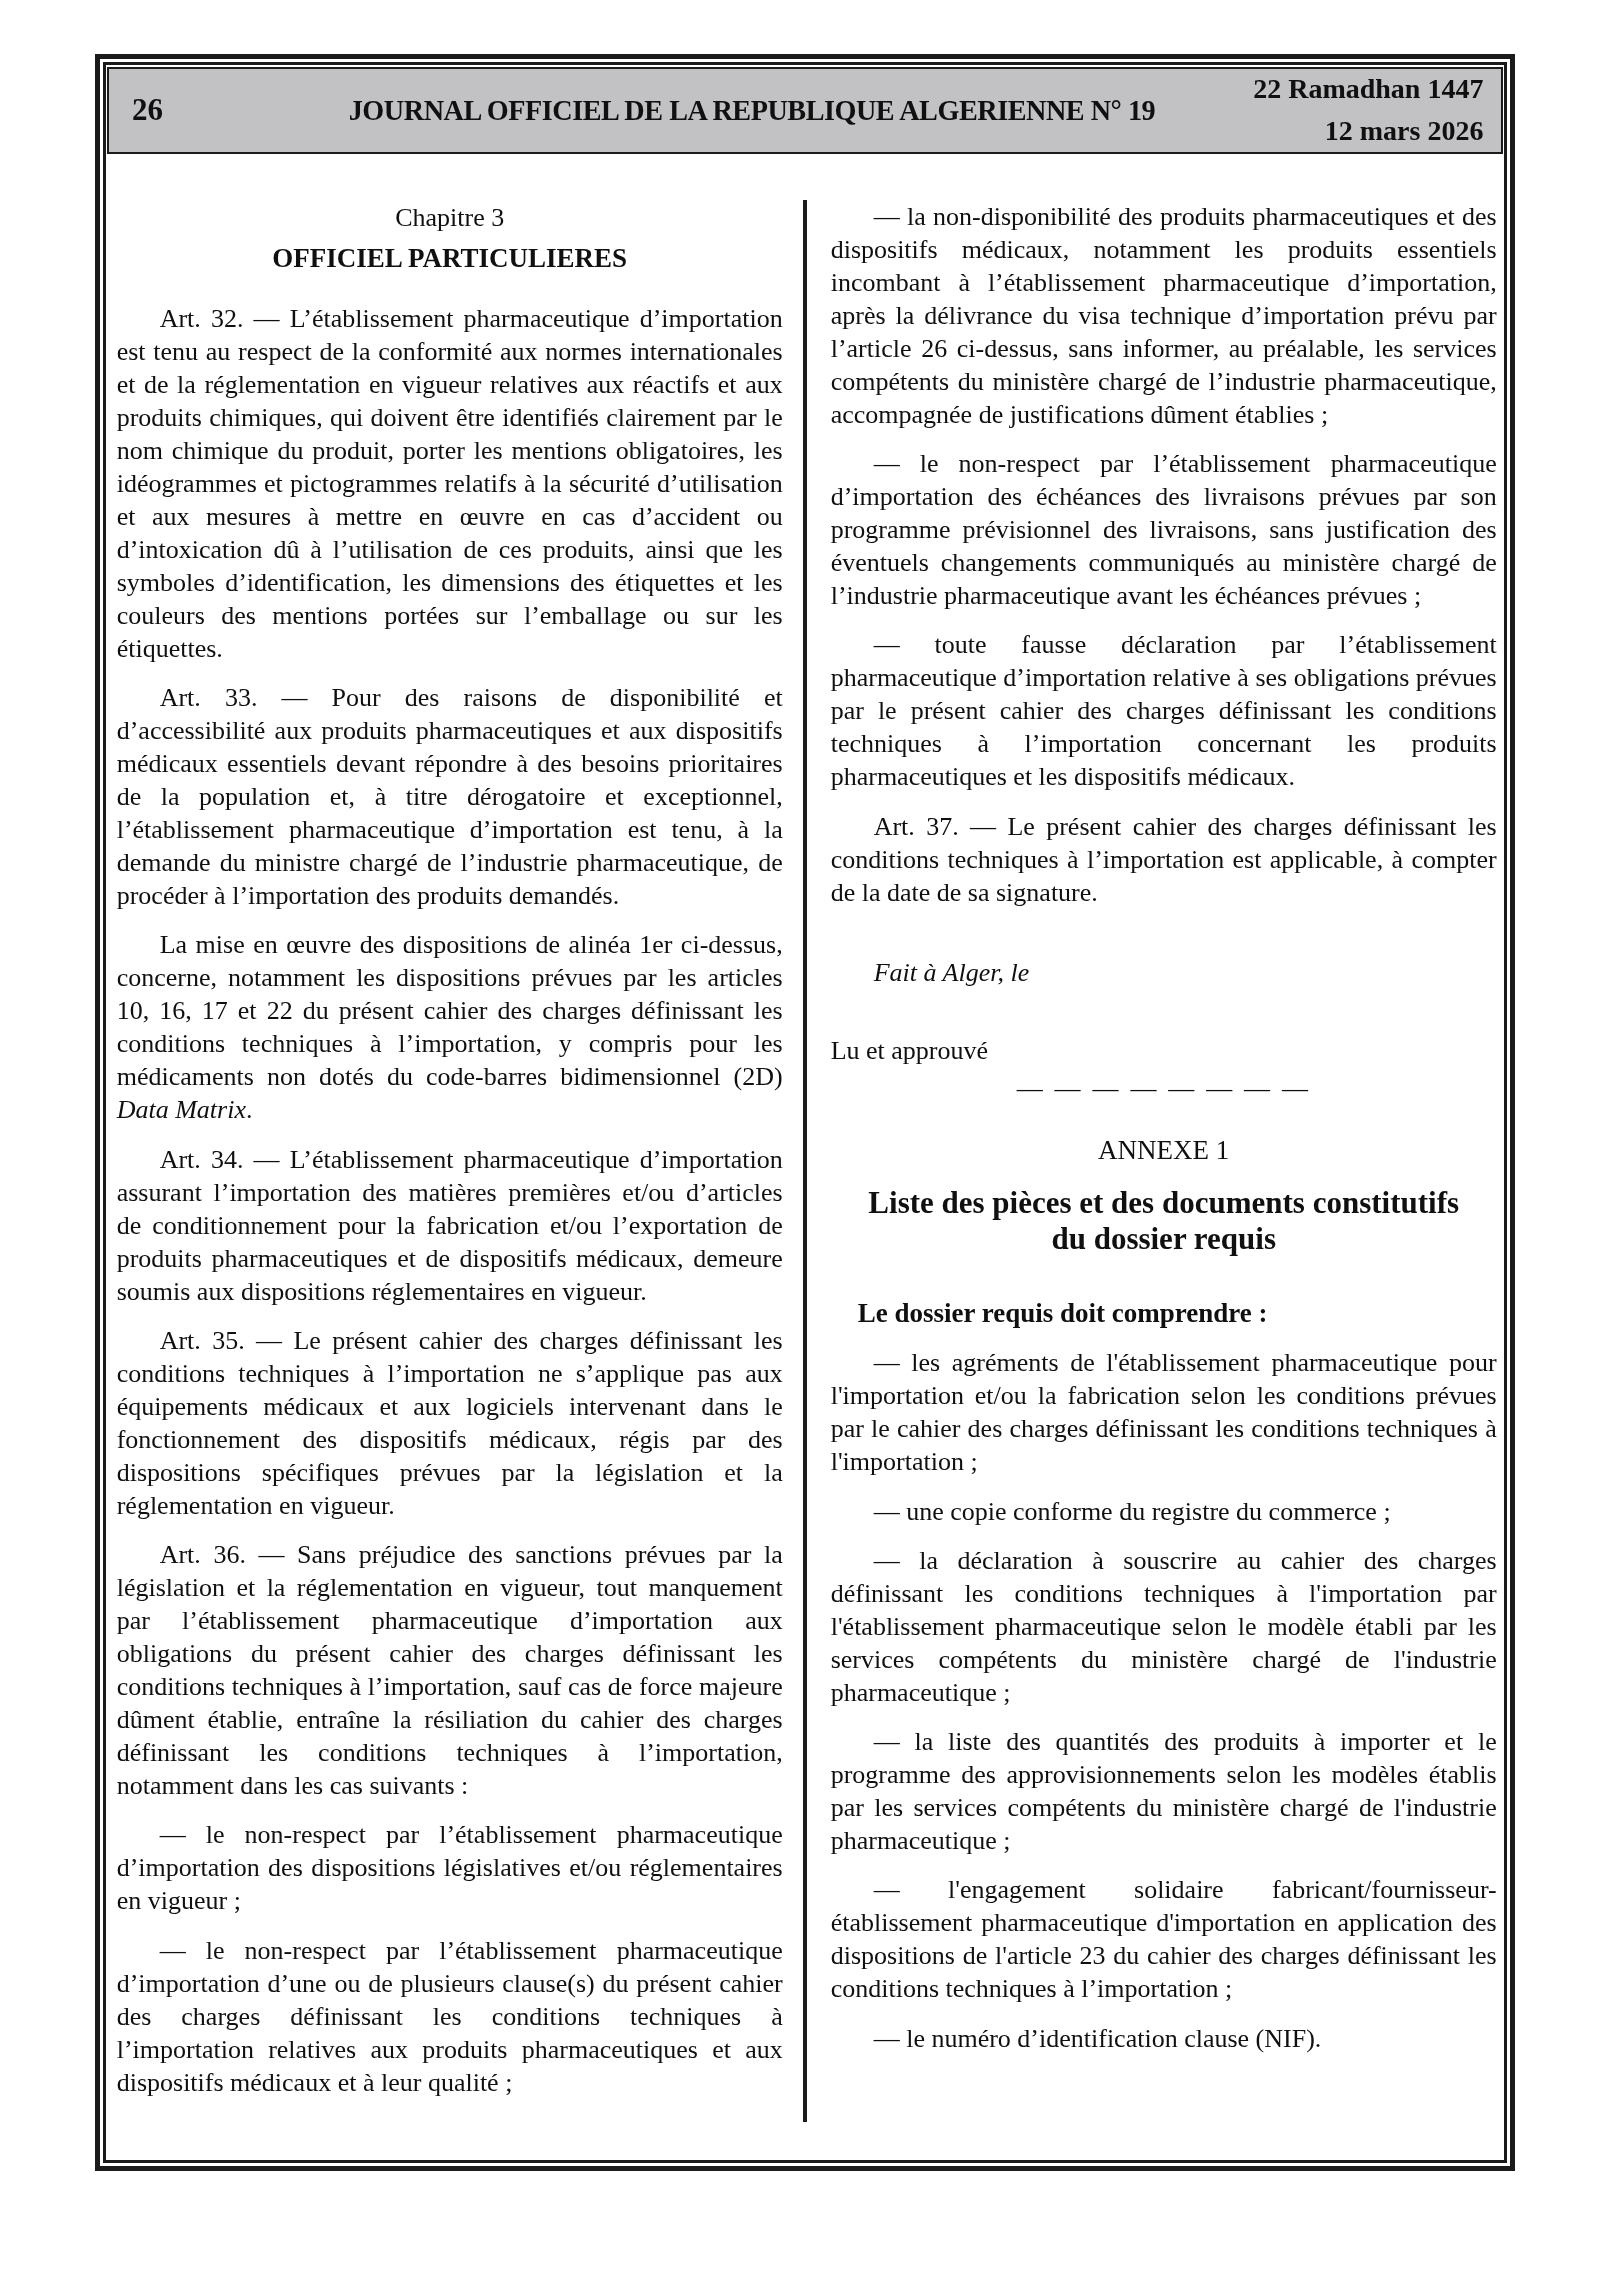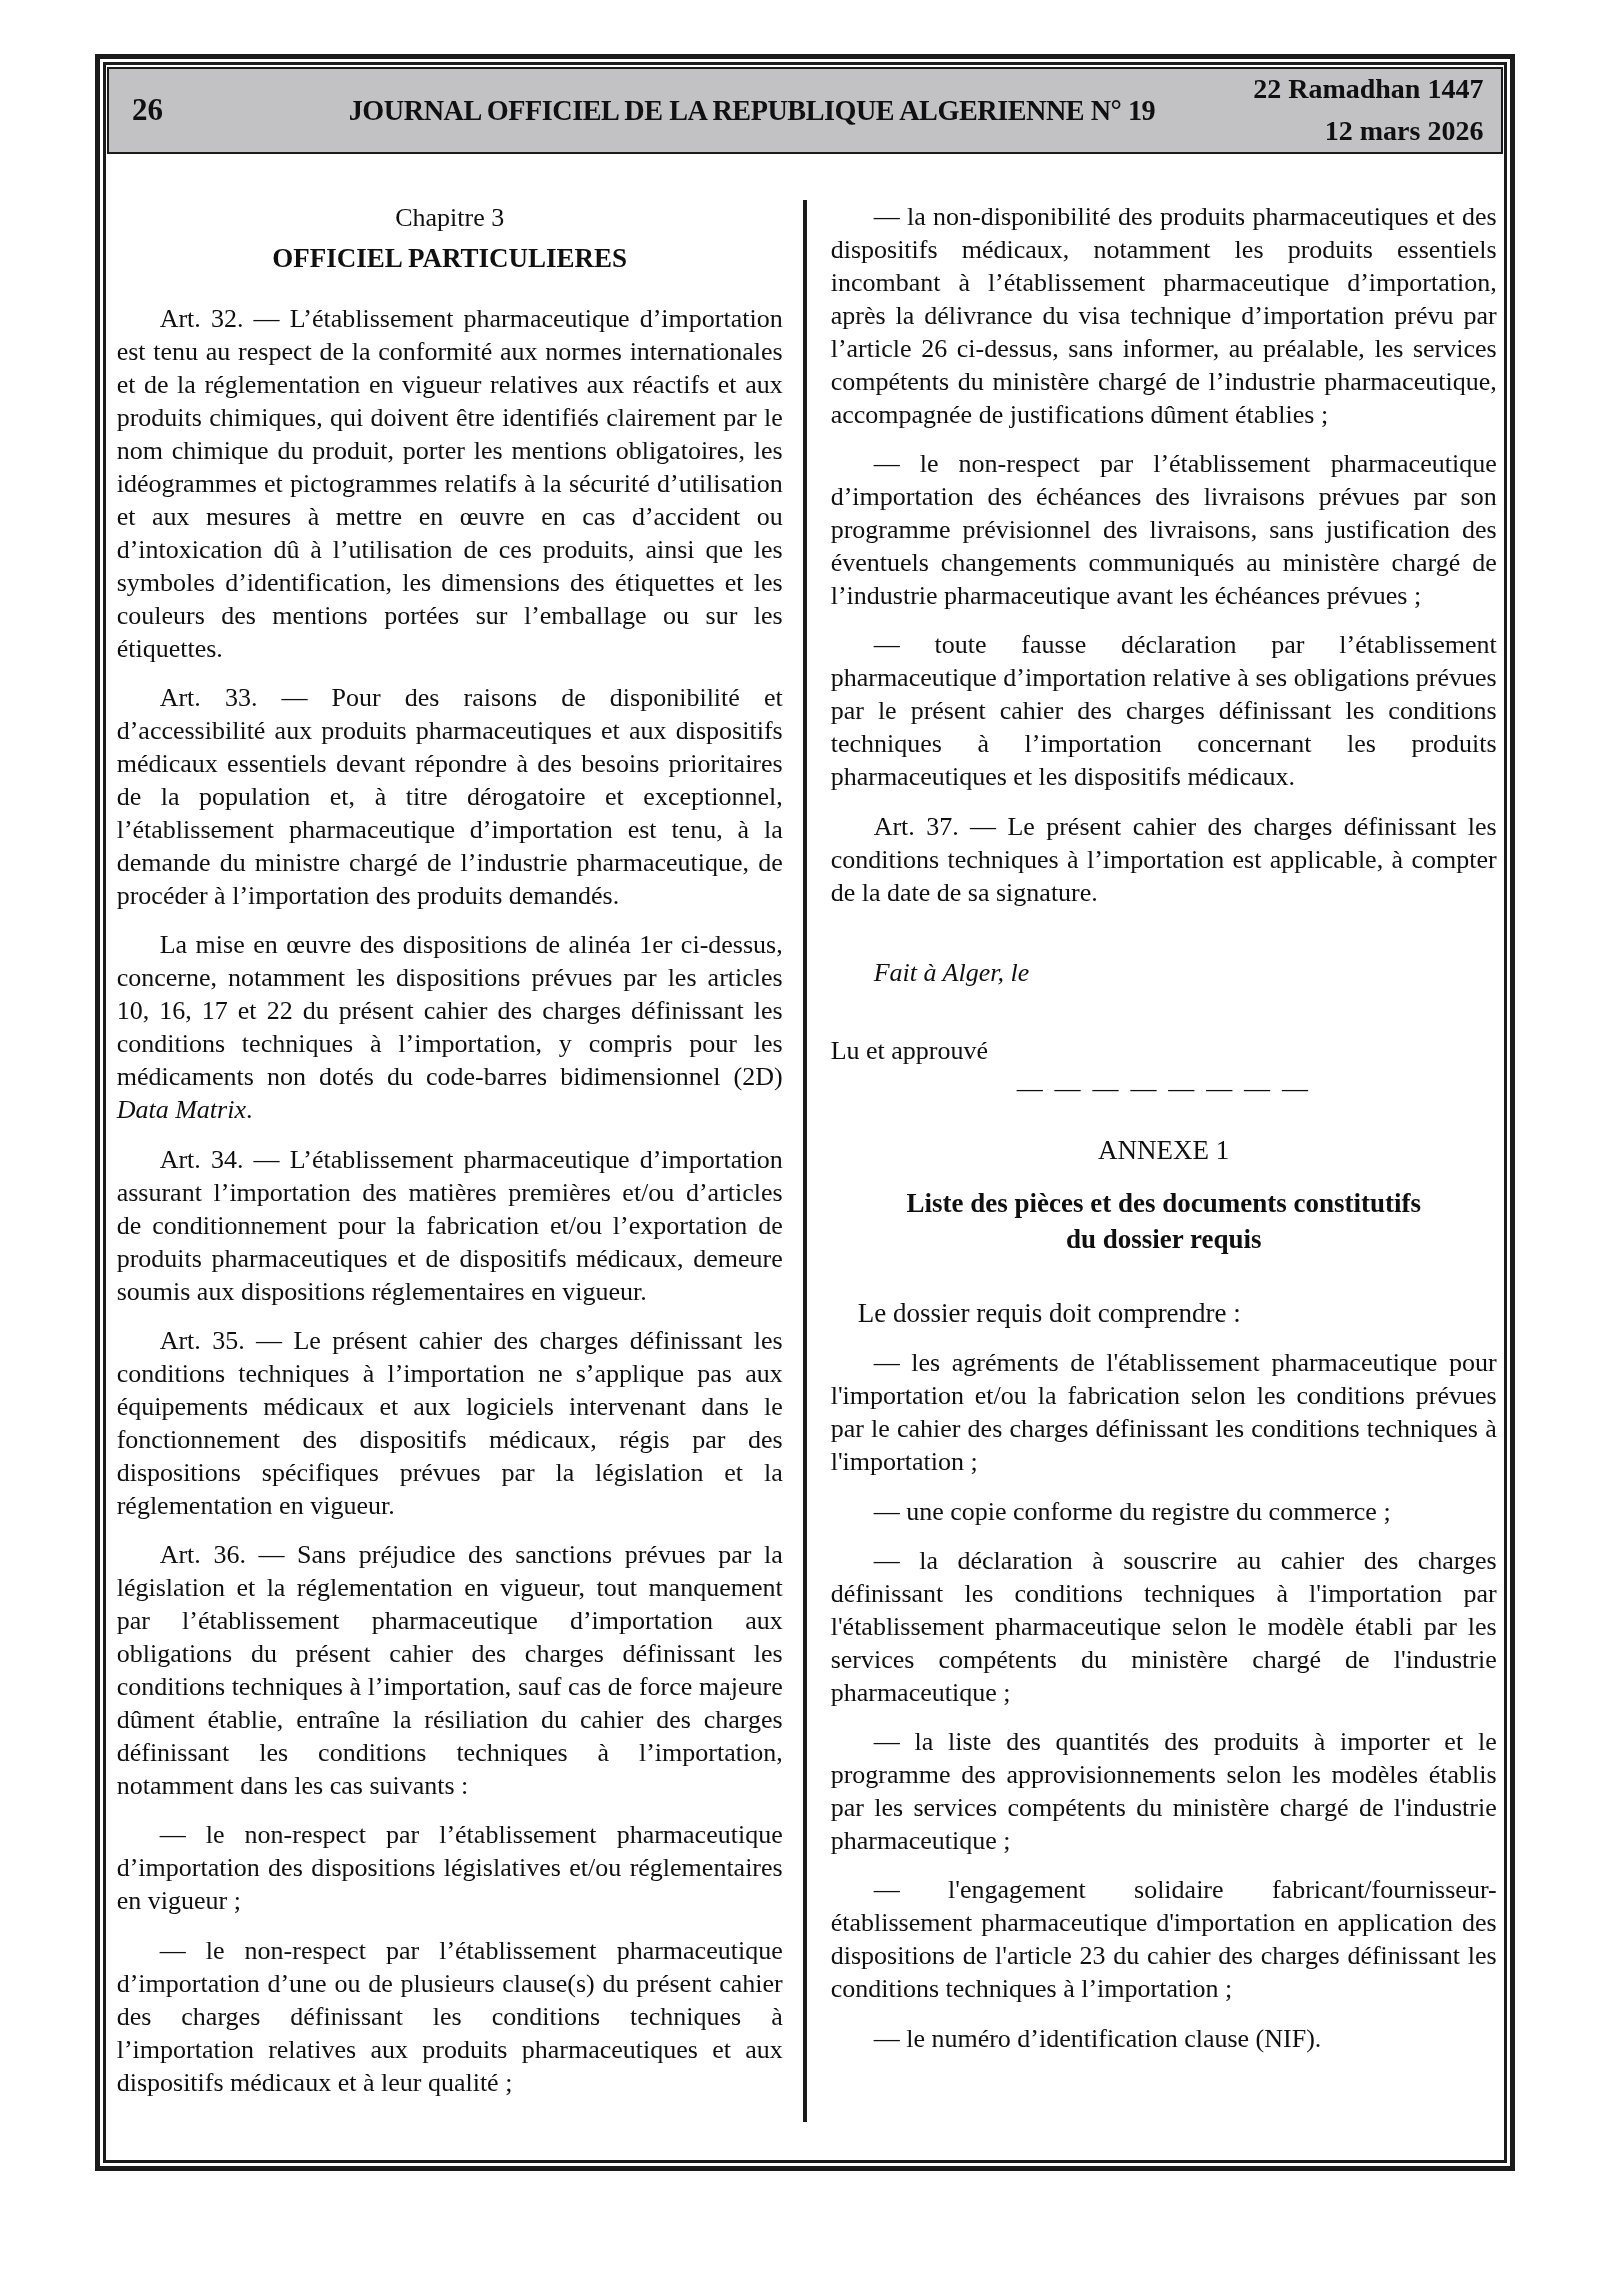--- a/index.html
+++ b/index.html
@@ -131,30 +131,30 @@
   p.annexe-label {
     margin: 29px 0 0 0;
     text-align: center;
     text-indent: 0;
     font-size: 27px;
   }
   .annexe-title {
     margin: 18px 0 0 0;
     text-align: center;
     text-indent: 0;
-    font-size: 27px;
+    font-size: 31px;
     font-weight: bold;
     line-height: 36px;
   }
   p.dossier-lead {
     margin: 40px 0 16px 0;
     text-indent: 27px;
     text-align: left;
     font-size: 27px;
-    font-weight: normal;
+    font-weight: bold;
   }
 </style>
 </head>
 <body>
 
 <div class="page">
   <div class="frame">
     <div class="frame-inner">
 
       <div class="masthead">

